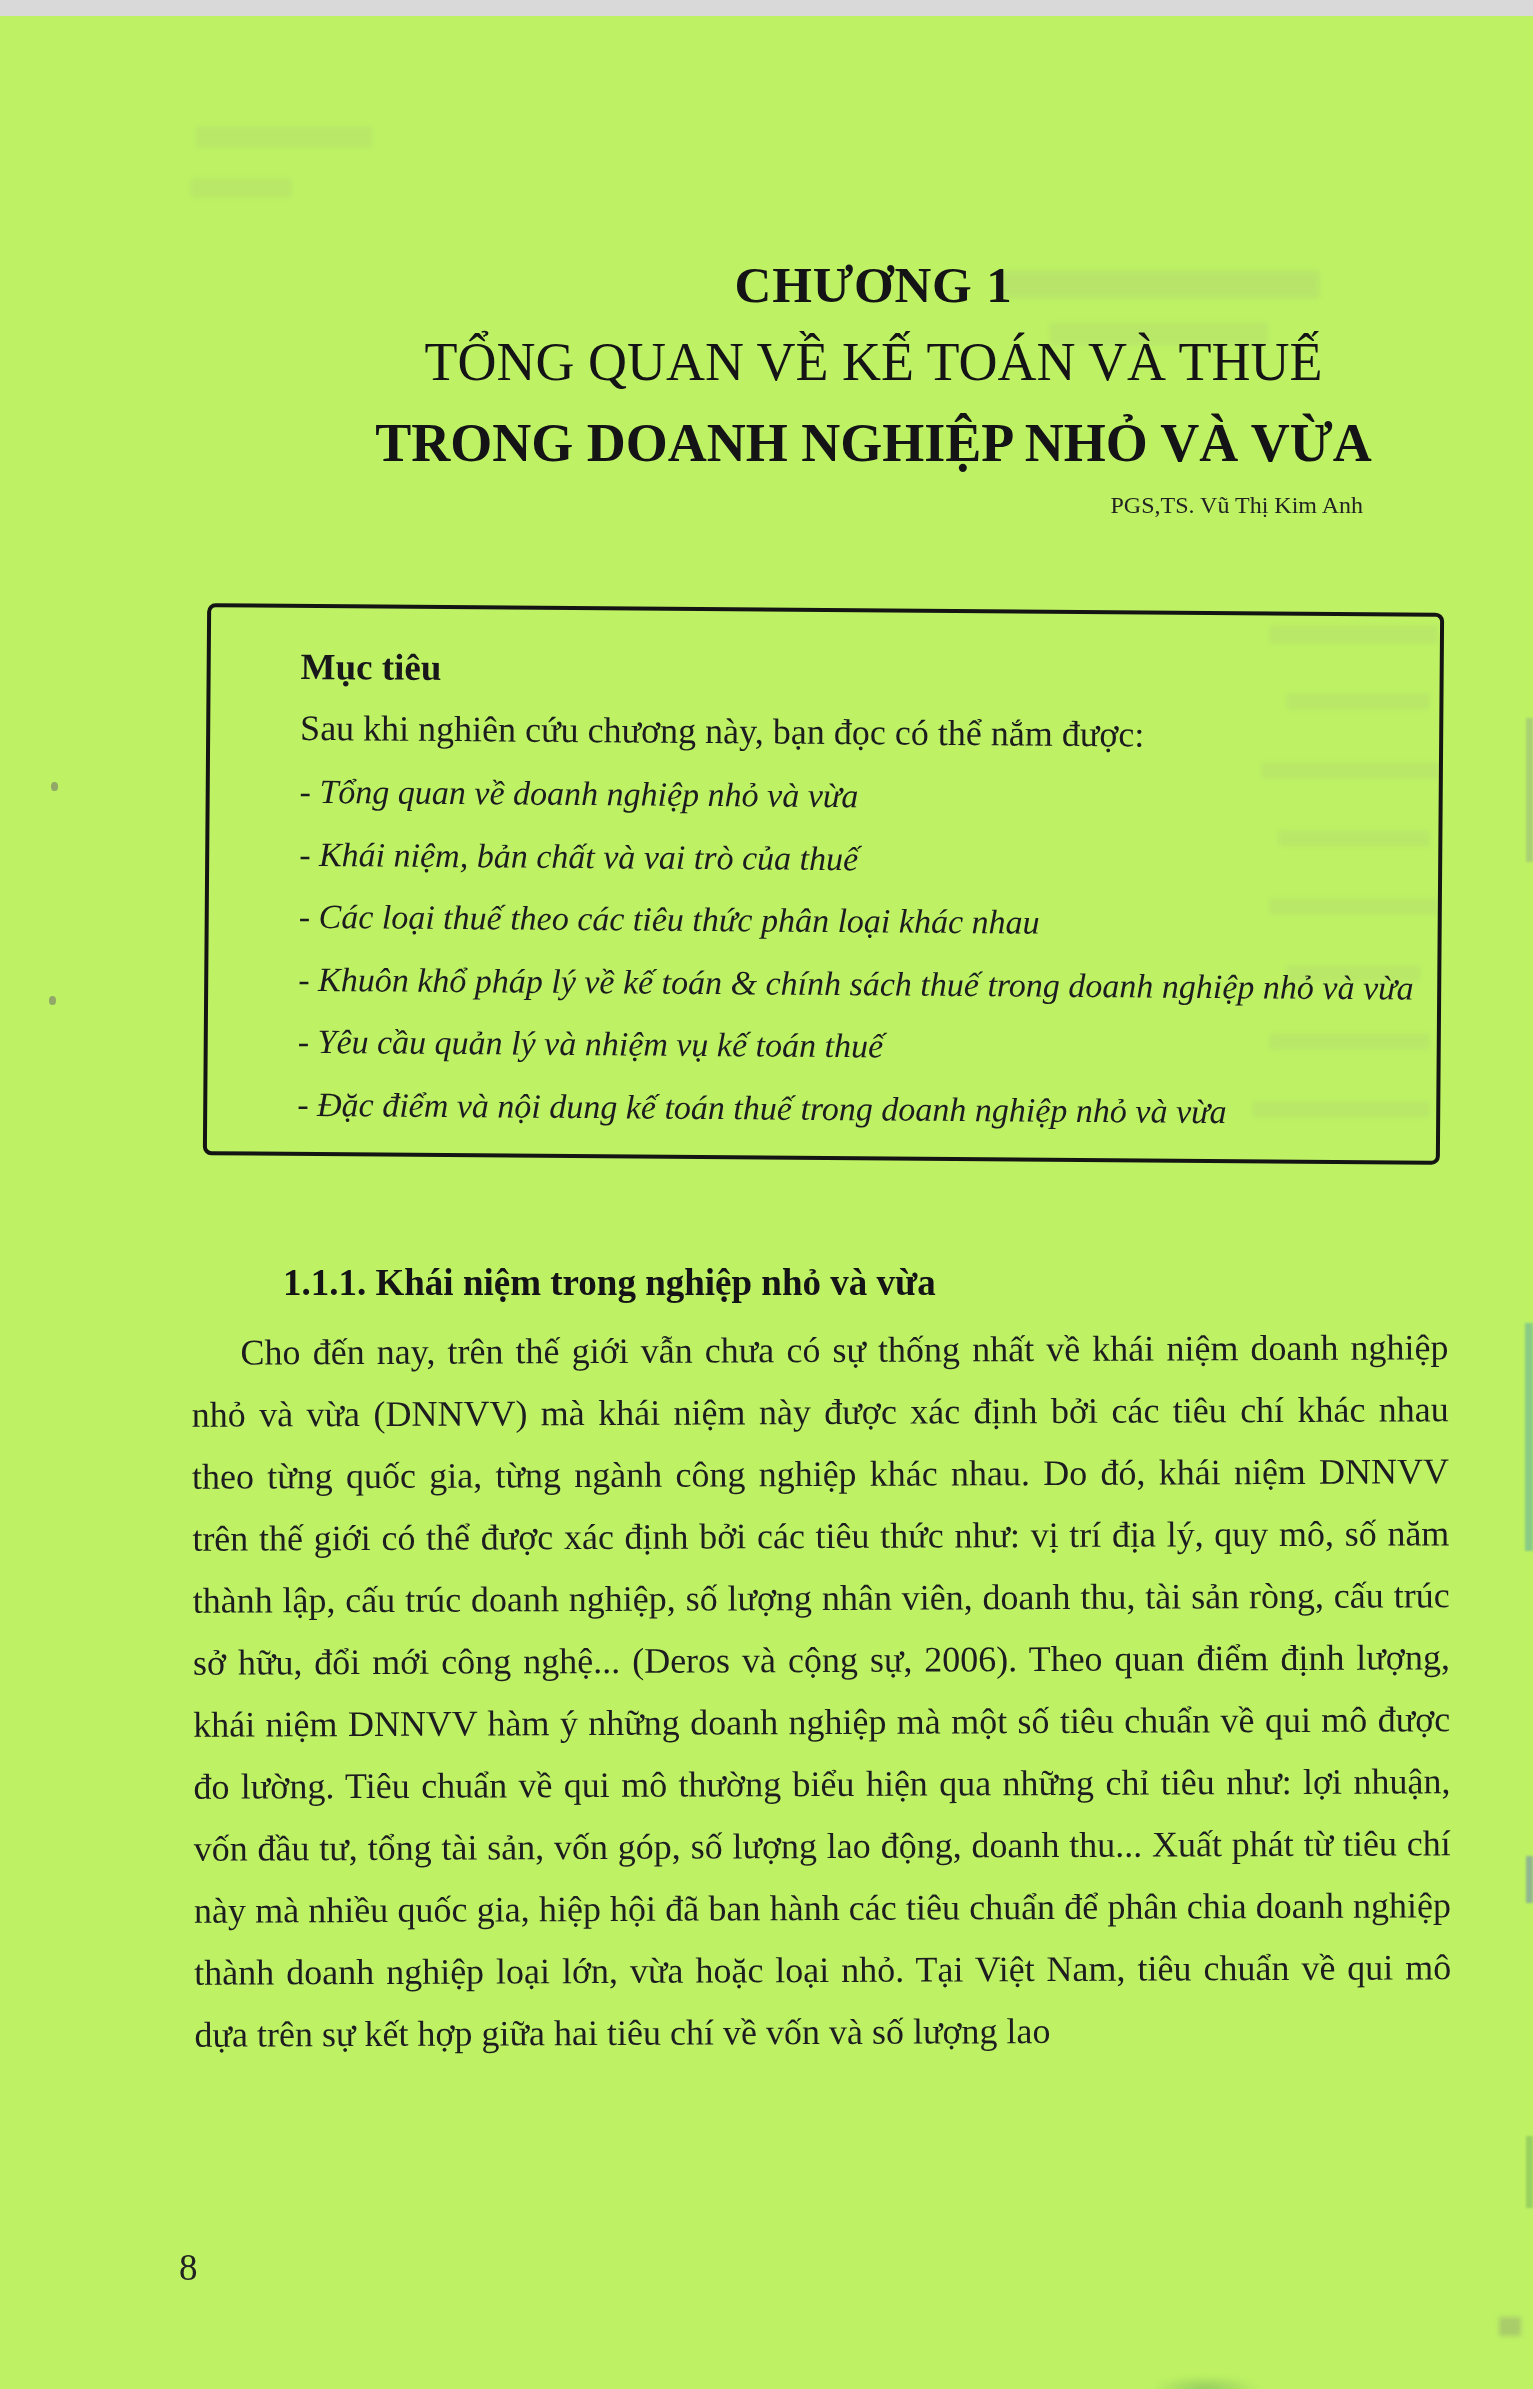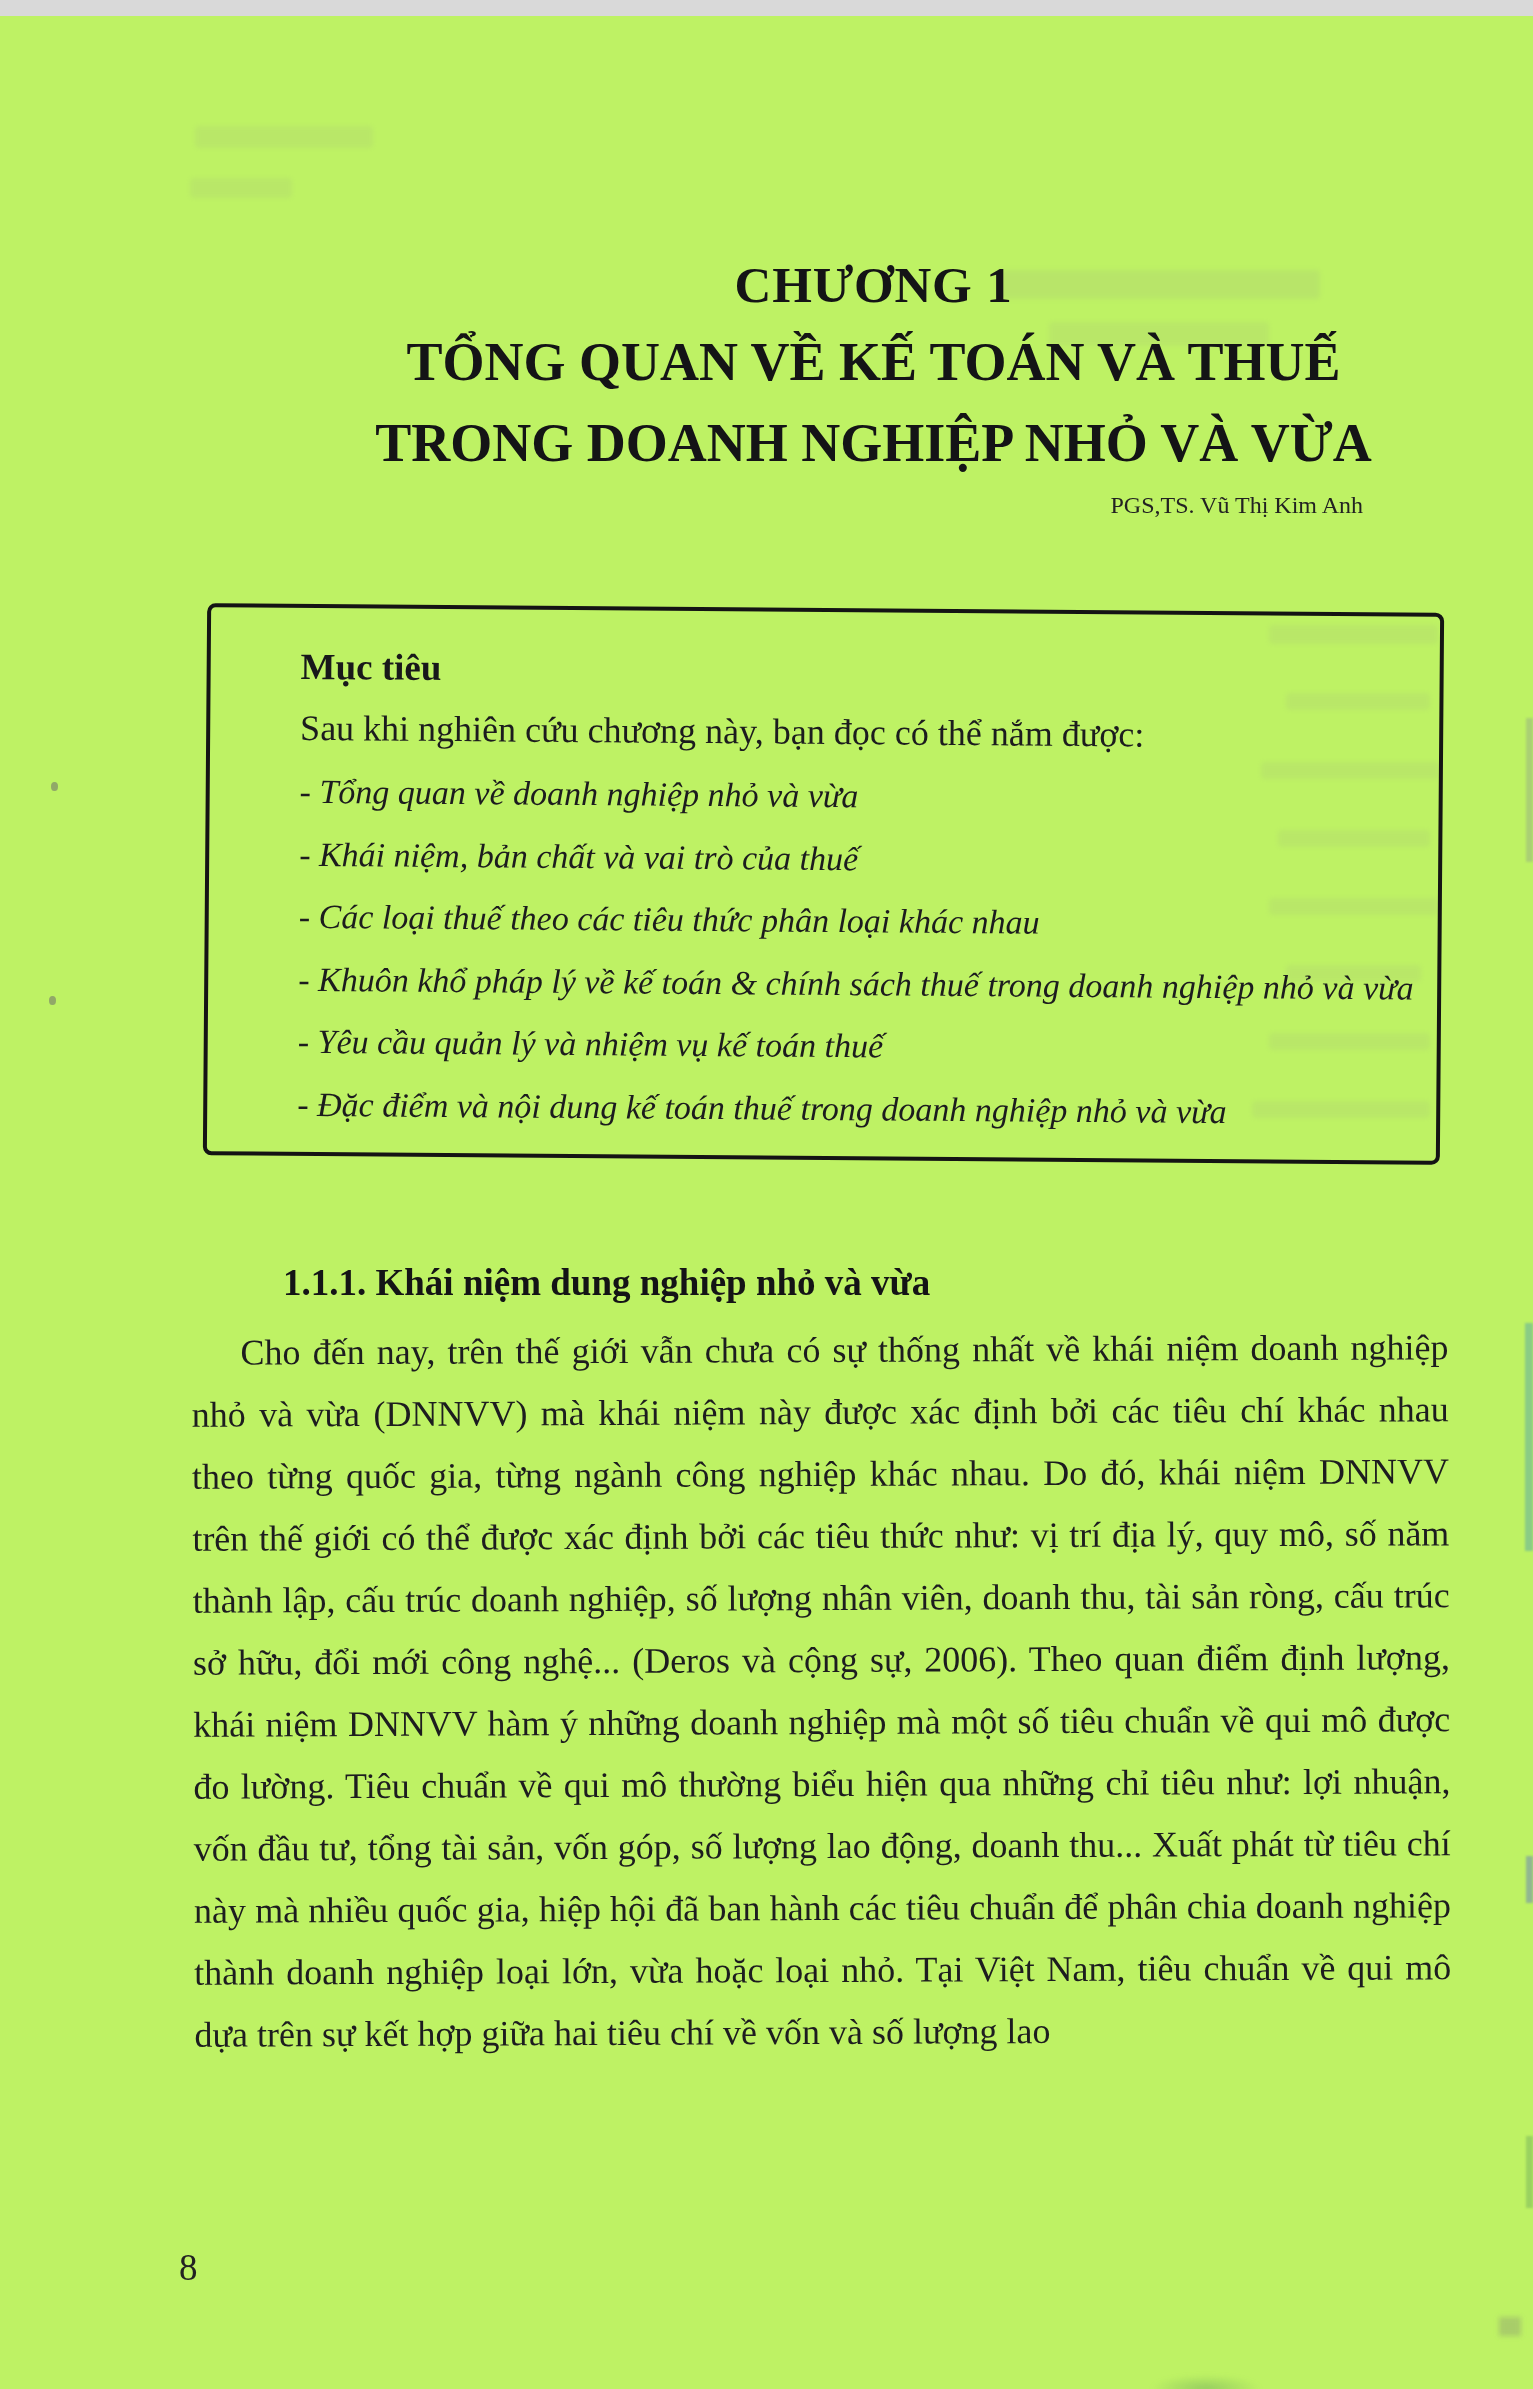--- a/index.html
+++ b/index.html
@@ -13,21 +13,21 @@
     color:#1e1e20;
   }
   
   .title-zone { position:absolute; left:217px; top:0; width:1313px; text-align:center; z-index:2; }
   .chapter-label {
     position:absolute; left:0; top:240px; width:100%;
     font-size:51px; font-weight:700; letter-spacing:0.8px; color:#141416;
   }
   .title-line1 {
     position:absolute; left:0; top:315px; width:100%;
-    font-size:54px; font-weight:700; color:#141416;
+    font-size:54px; font-weight:400; color:#141416;
   }
   .title-line2 {
     position:absolute; left:0; top:396px; width:100%;
     font-size:54px; font-weight:700; color:#141416;
   }
   .author {
     position:absolute; right:170px; top:476px;
     font-size:24px; color:#222; z-index:2;
   }
   
@@ -130,19 +130,19 @@
     <div class="obj-heading">Mục tiêu</div>
     <div class="obj-intro">Sau khi nghiên cứu chương này, bạn đọc có thể nắm được:</div>
     <div class="obj-item">- Tổng quan về doanh nghiệp nhỏ và vừa</div>
     <div class="obj-item">- Khái niệm, bản chất và vai trò của thuế</div>
     <div class="obj-item">- Các loại thuế theo các tiêu thức phân loại khác nhau</div>
     <div class="obj-item">- Khuôn khổ pháp lý về kế toán &amp; chính sách thuế trong doanh nghiệp nhỏ và vừa</div>
     <div class="obj-item">- Yêu cầu quản lý và nhiệm vụ kế toán thuế</div>
     <div class="obj-item">- Đặc điểm và nội dung kế toán thuế trong doanh nghiệp nhỏ và vừa</div>
   </div>
 
-  <div class="h-subsec">1.1.1. Khái niệm dung nghiệp nhỏ và vừa</div>
+  <div class="h-subsec">1.1.1. Khái niệm trong nghiệp nhỏ và vừa</div>
   <p class="body-par">Cho đến nay, trên thế giới vẫn chưa có sự thống nhất về khái niệm doanh nghiệp nhỏ và vừa (DNNVV) mà khái niệm này được xác định bởi các tiêu chí khác nhau theo từng quốc gia, từng ngành công nghiệp khác nhau. Do đó, khái niệm DNNVV trên thế giới có thể được xác định bởi các tiêu thức như: vị trí địa lý, quy mô, số năm thành lập, cấu trúc doanh nghiệp, số lượng nhân viên, doanh thu, tài sản ròng, cấu trúc sở hữu, đổi mới công nghệ... (Deros và cộng sự, 2006). Theo quan điểm định lượng, khái niệm DNNVV hàm ý những doanh nghiệp mà một số tiêu chuẩn về qui mô được đo lường. Tiêu chuẩn về qui mô thường biểu hiện qua những chỉ tiêu như: lợi nhuận, vốn đầu tư, tổng tài sản, vốn góp, số lượng lao động, doanh thu... Xuất phát từ tiêu chí này mà nhiều quốc gia, hiệp hội đã ban hành các tiêu chuẩn để phân chia doanh nghiệp thành doanh nghiệp loại lớn, vừa hoặc loại nhỏ. Tại Việt Nam, tiêu chuẩn về qui mô dựa trên sự kết hợp giữa hai tiêu chí về vốn và số lượng lao</p>
 
   <div class="page-number">8</div>
 
 </div>
 
 
 </body></html>

